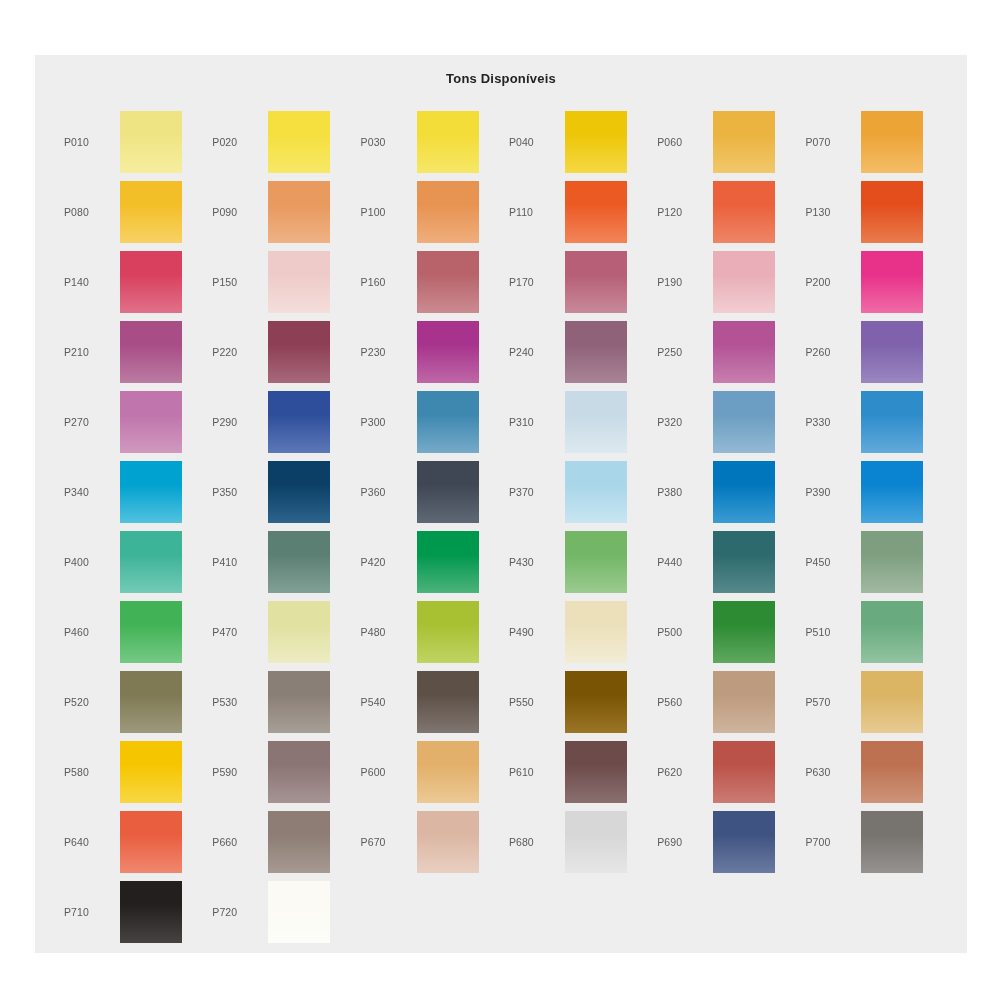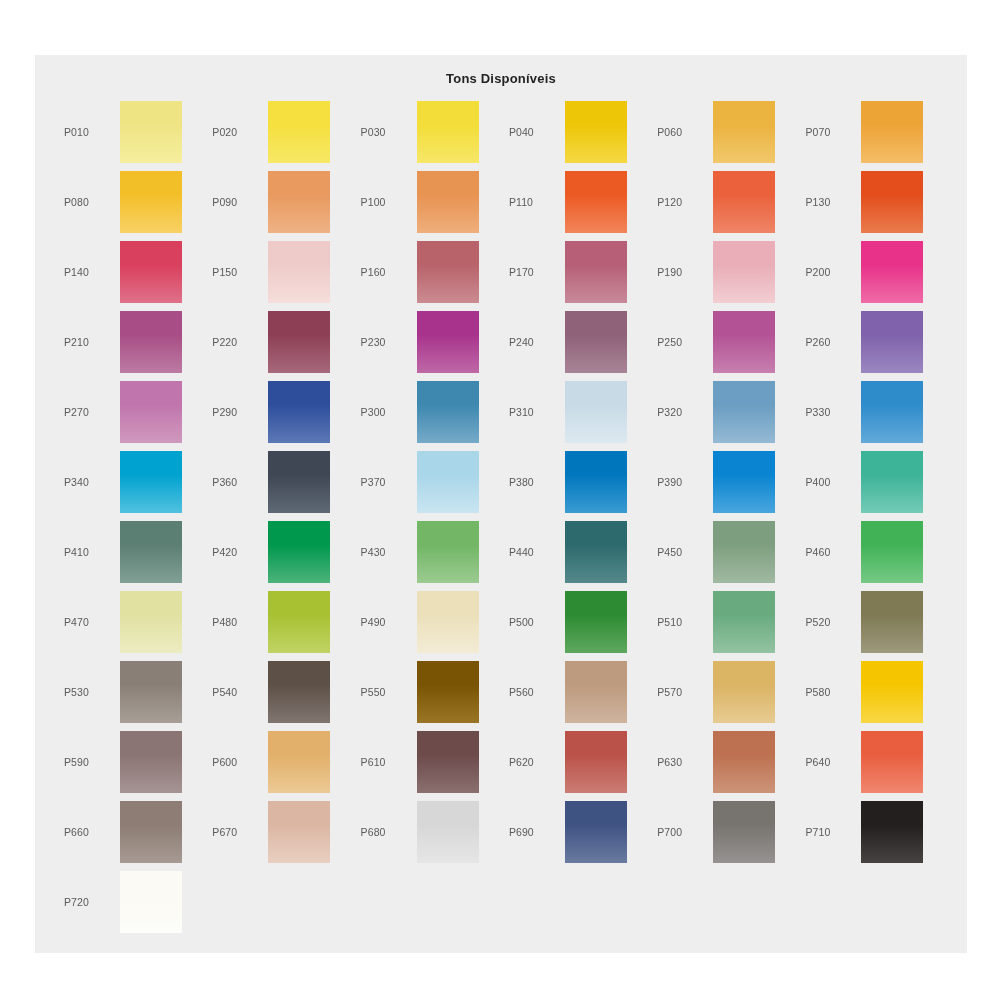--- a/index.html
+++ b/index.html
@@ -26,21 +26,21 @@
     color: #232323;
     letter-spacing: 0.2px;
     padding-top: 11px;
     margin: 0;
     height: 26px;
     line-height: 26px;
   }
   #swatch-grid {
     position: absolute;
     left: 23px;
-    top: 42px;
+    top: 52px;
     width: 890px;
     display: grid;
     grid-template-columns: repeat(6, 148.3px);
     grid-template-rows: repeat(12, 70px);
   }
   .swatch-cell {
     display: flex;
     align-items: center;
     height: 70px;
   }
@@ -184,20 +184,24 @@
       </div>
       <div class="swatch-cell">
         <span class="swatch-label">P330</span>
         <span class="swatch-chip" style="background: linear-gradient(rgb(46, 140, 203) 0%, rgb(46, 140, 203) 38%, rgb(98, 170, 218) 100%);"></span>
       </div>
       <div class="swatch-cell">
         <span class="swatch-label">P340</span>
         <span class="swatch-chip" style="background: linear-gradient(rgb(0, 162, 207) 0%, rgb(0, 162, 207) 38%, rgb(81, 194, 223) 100%);"></span>
       </div>
       <div class="swatch-cell">
+        <span class="swatch-label">P350</span>
+        <span class="swatch-chip" style="background: linear-gradient(rgb(11, 63, 102) 0%, rgb(11, 63, 102) 38%, rgb(44, 100, 140) 100%);"></span>
+      </div>
+      <div class="swatch-cell">
         <span class="swatch-label">P360</span>
         <span class="swatch-chip" style="background: linear-gradient(rgb(62, 71, 83) 0%, rgb(62, 71, 83) 38%, rgb(95, 105, 117) 100%);"></span>
       </div>
       <div class="swatch-cell">
         <span class="swatch-label">P370</span>
         <span class="swatch-chip" style="background: linear-gradient(rgb(169, 214, 233) 0%, rgb(169, 214, 233) 38%, rgb(201, 229, 241) 100%);"></span>
       </div>
       <div class="swatch-cell">
         <span class="swatch-label">P380</span>
         <span class="swatch-chip" style="background: linear-gradient(rgb(0, 119, 189) 0%, rgb(0, 119, 189) 38%, rgb(58, 155, 210) 100%);"></span>

